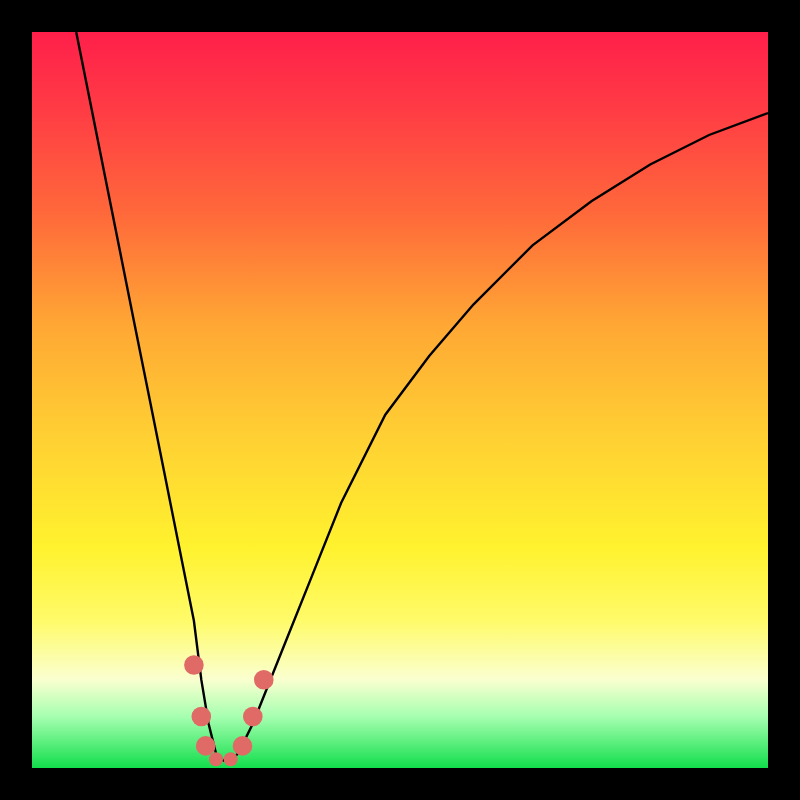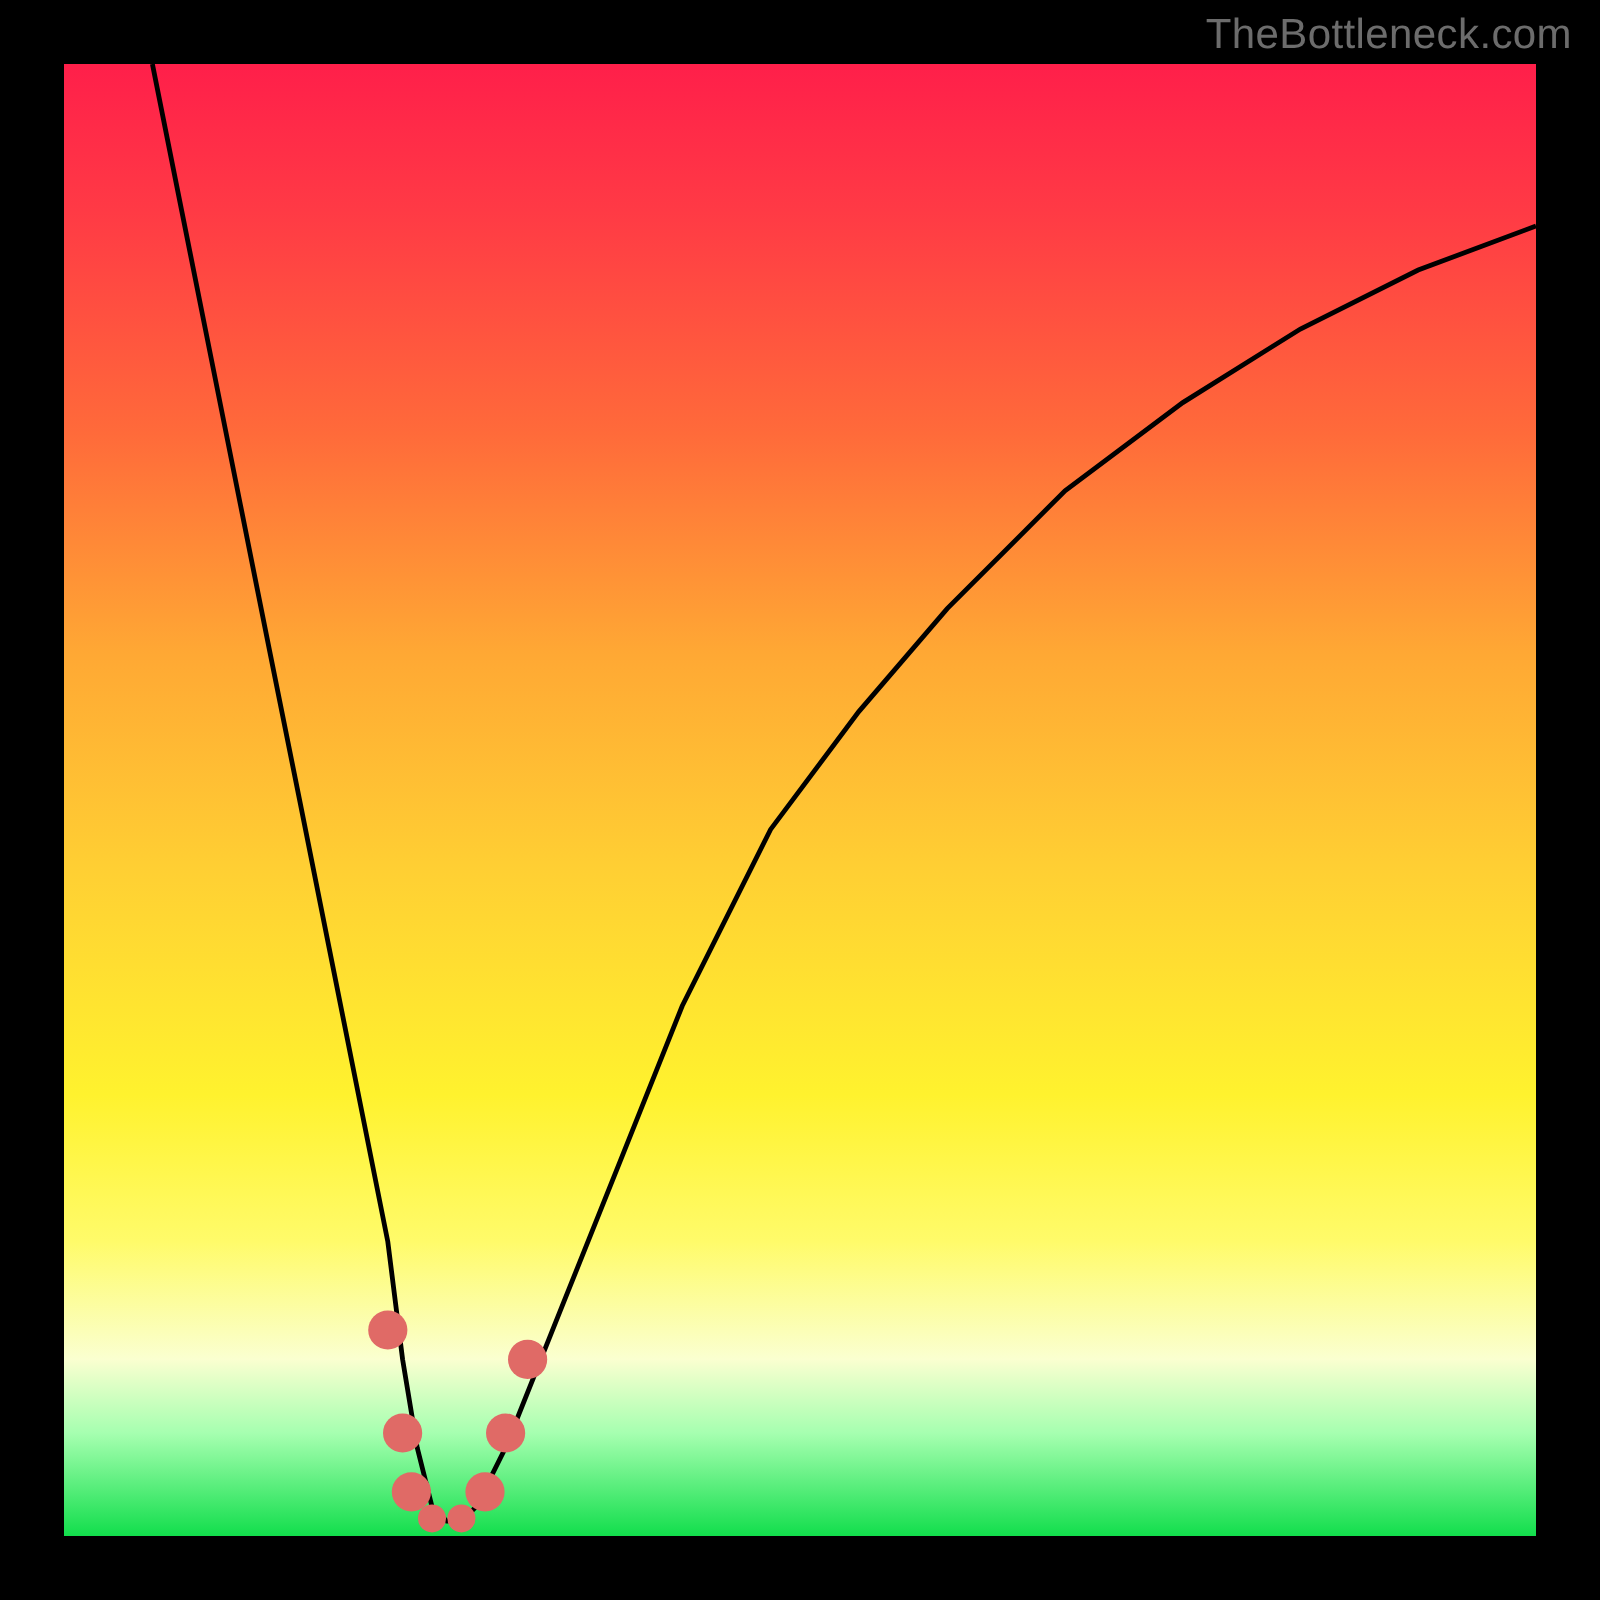--- a/index.html
+++ b/index.html
@@ -65,14 +65,13 @@
           <circle cx="169.3" cy="684.5" r="9.8" fill="#e06a66"></circle>
           <circle cx="173.7" cy="713.9" r="9.8" fill="#e06a66"></circle>
           <circle cx="184.0" cy="727.2" r="7.0" fill="#e06a66"></circle>
           <circle cx="198.7" cy="727.2" r="7.0" fill="#e06a66"></circle>
           <circle cx="210.5" cy="713.9" r="9.8" fill="#e06a66"></circle>
           <circle cx="220.8" cy="684.5" r="9.8" fill="#e06a66"></circle>
           <circle cx="231.8" cy="647.7" r="9.8" fill="#e06a66"></circle>
         </g>
     </svg>
   </div>
-  <div class="watermark">TheBottleneck.com</div>
 </div>
 
 </body></html>

